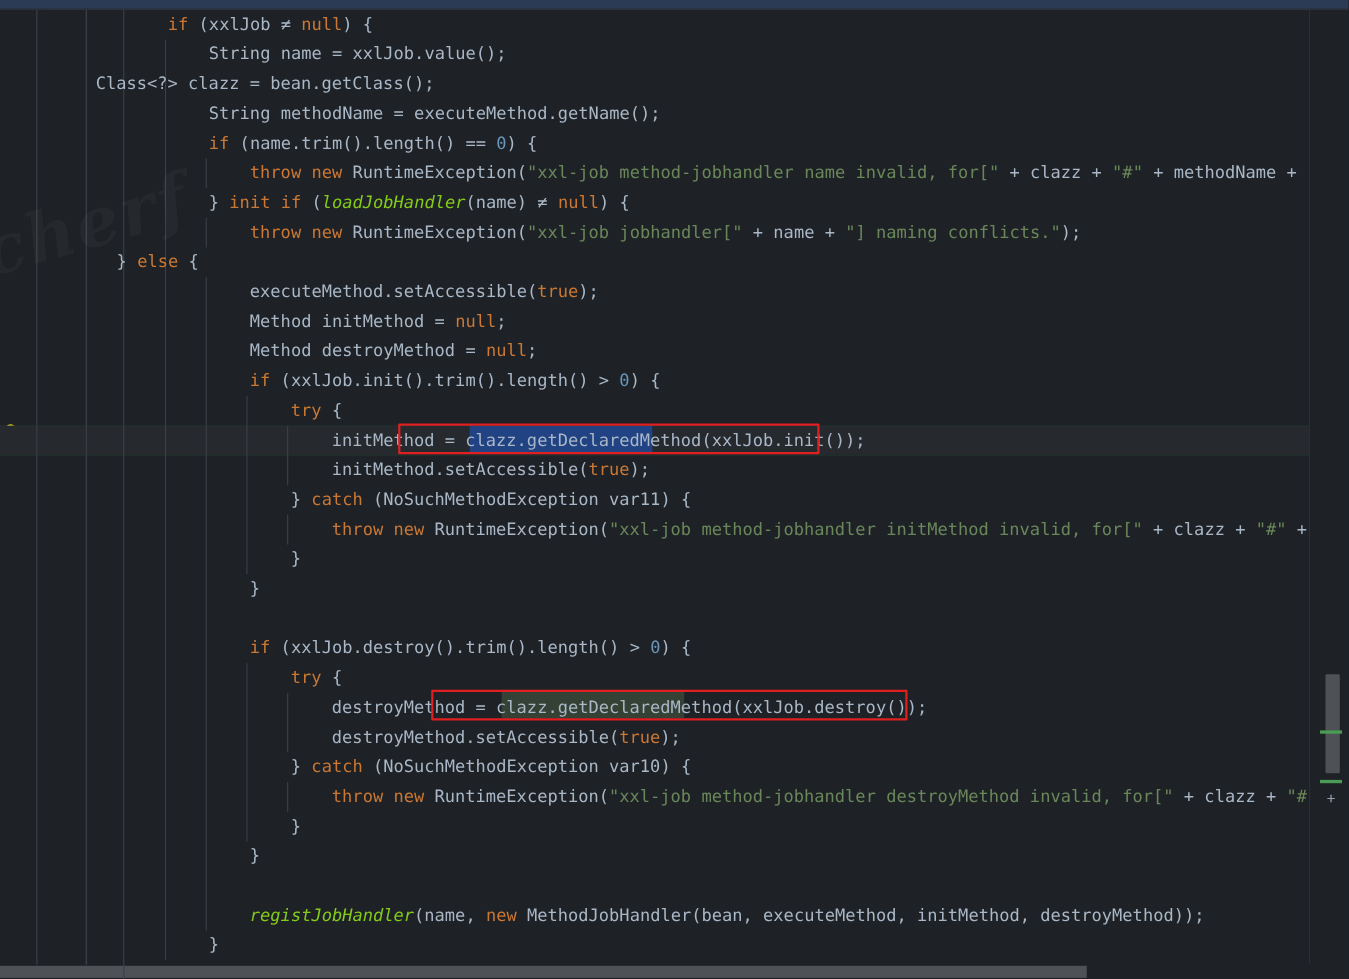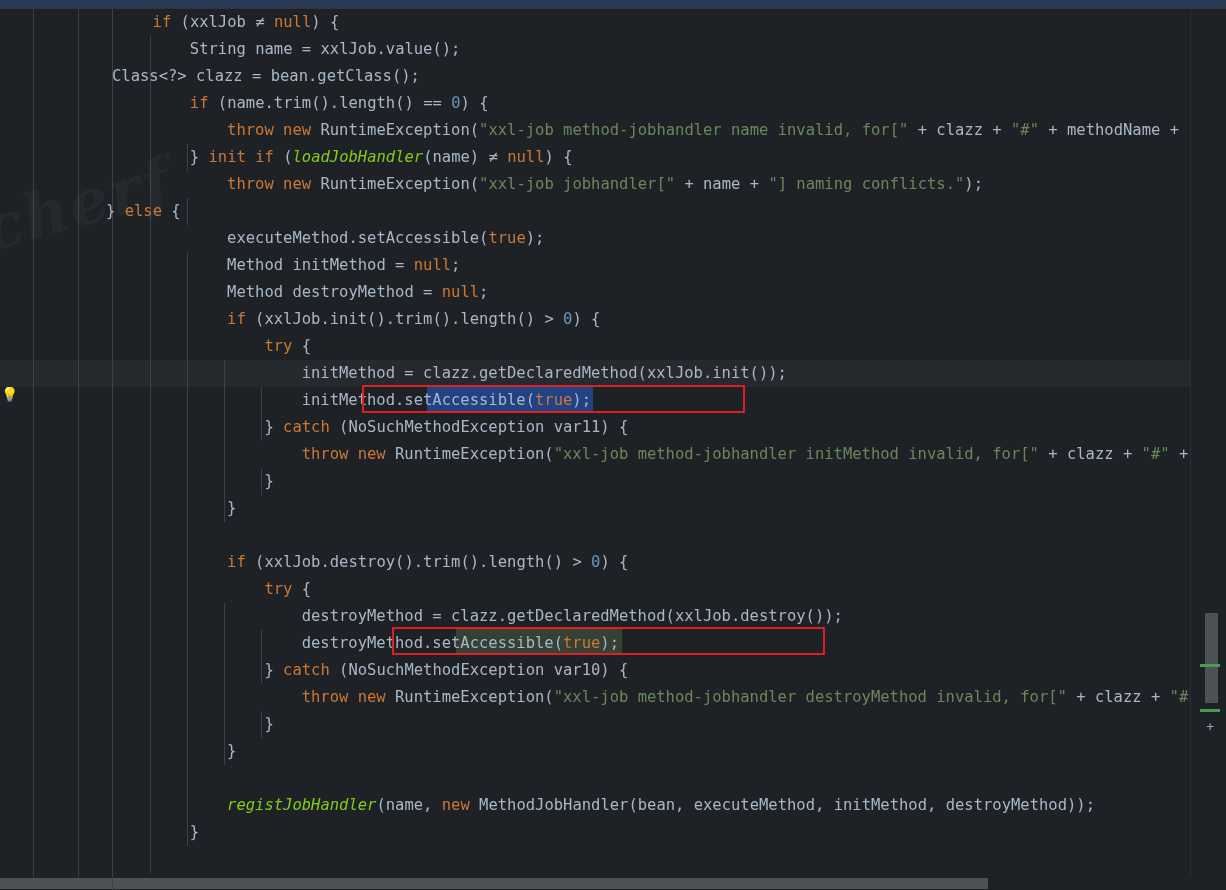--- a/index.html
+++ b/index.html
@@ -129,21 +129,22 @@
       <div class="guide" style="left: 261.4px; top: 459px; height: 27px;"></div>
       <div class="guide" style="left: 261.4px; top: 621px; height: 54px;"></div>
       <div class="guide" style="left: 261.4px; top: 702px; height: 27px;"></div>
       <div class="guide" style="left: 33px; top: 0px; height: 868px;"></div>
       <div class="guide" style="left: 78px; top: 0px; height: 868px;"></div>
     </div>
 
   <div class="code" id="code">
       <div class="line"><span class="txt" style="padding-left: 152.56px;"><span class="kw">if </span><span class="pln">(xxlJob </span><span class="pln">≠</span><span class="pln"> </span><span class="kw">null</span><span class="pln">) {</span></span></div>
       <div class="line"><span class="txt" style="padding-left: 189.84px;"><span class="pln">String name = xxlJob.value();</span></span></div>
-      <div class="line"><span class="txt" style="padding-left: 112px;"><span class="pln">Class&lt;?&gt; clazz = bean.getClass();</span></span></div>
+      <div class="line"><span class="txt" style="padding-left: 87px;"><span class="pln">Class&lt;?&gt; clazz = bean.getClass();</span></span></div>
+      <div class="line"><span class="txt" style="padding-left: 189.84px;"><span class="pln">String methodName = executeMethod.getName();</span></span></div>
       <div class="line"><span class="txt" style="padding-left: 189.84px;"><span class="kw">if </span><span class="pln">(name.trim().length() </span><span class="pln">=</span><span class="pln">= </span><span class="num">0</span><span class="pln">) {</span></span></div>
       <div class="line"><span class="txt" style="padding-left: 227.12px;"><span class="kw">throw new </span><span class="pln">RuntimeException(</span><span class="str">"xxl-job method-jobhandler name invalid, for["</span><span class="pln"> + clazz + </span><span class="str">"#"</span><span class="pln"> + methodName + </span><span class="str">"]</span></span></div>
       <div class="line"><span class="txt" style="padding-left: 189.84px;"><span class="pln">} </span><span class="kw">init if </span><span class="pln">(</span><span class="ital">loadJobHandler</span><span class="pln">(name) </span><span class="pln">≠</span><span class="pln"> </span><span class="kw">null</span><span class="pln">) {</span></span></div>
       <div class="line"><span class="txt" style="padding-left: 227.12px;"><span class="kw">throw new </span><span class="pln">RuntimeException(</span><span class="str">"xxl-job jobhandler["</span><span class="pln"> + name + </span><span class="str">"] naming conflicts."</span><span class="pln">);</span></span></div>
       <div class="line"><span class="txt" style="padding-left: 106px;"><span class="pln">} </span><span class="kw">else</span><span class="pln"> {</span></span></div>
       <div class="line"><span class="txt" style="padding-left: 227.12px;"><span class="pln">executeMethod.setAccessible(</span><span class="kw">true</span><span class="pln">);</span></span></div>
       <div class="line"><span class="txt" style="padding-left: 227.12px;"><span class="pln">Method initMethod = </span><span class="kw">null</span><span class="pln">;</span></span></div>
       <div class="line"><span class="txt" style="padding-left: 227.12px;"><span class="pln">Method destroyMethod = </span><span class="kw">null</span><span class="pln">;</span></span></div>
       <div class="line"><span class="txt" style="padding-left: 227.12px;"><span class="kw">if </span><span class="pln">(xxlJob.init().trim().length() &gt; </span><span class="num">0</span><span class="pln">) {</span></span></div>
       <div class="line"><span class="txt" style="padding-left: 264.4px;"><span class="kw">try</span><span class="pln"> {</span></span></div>

